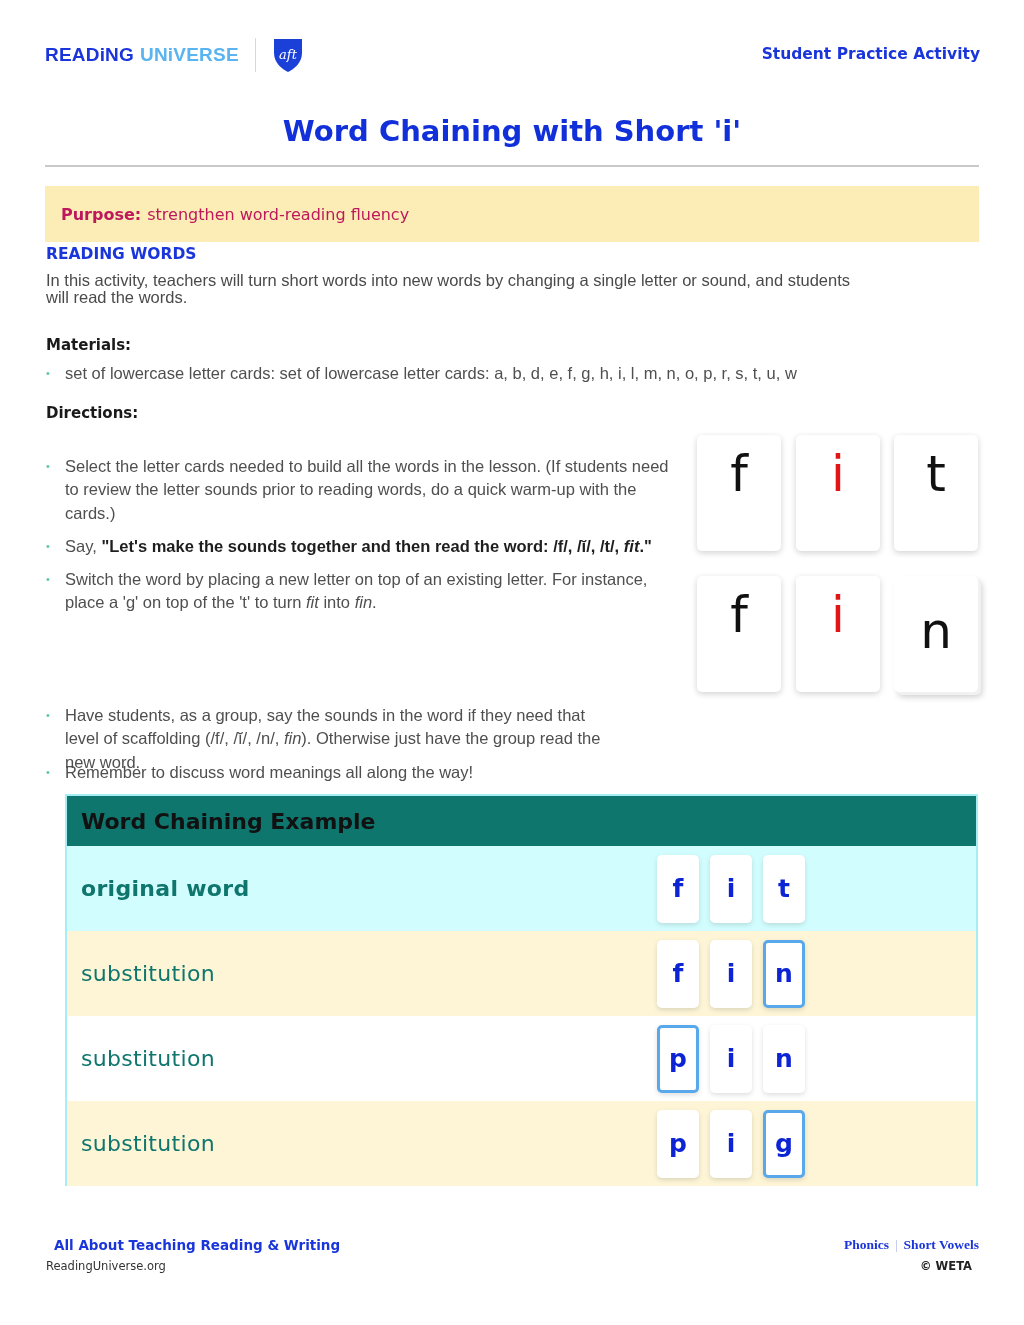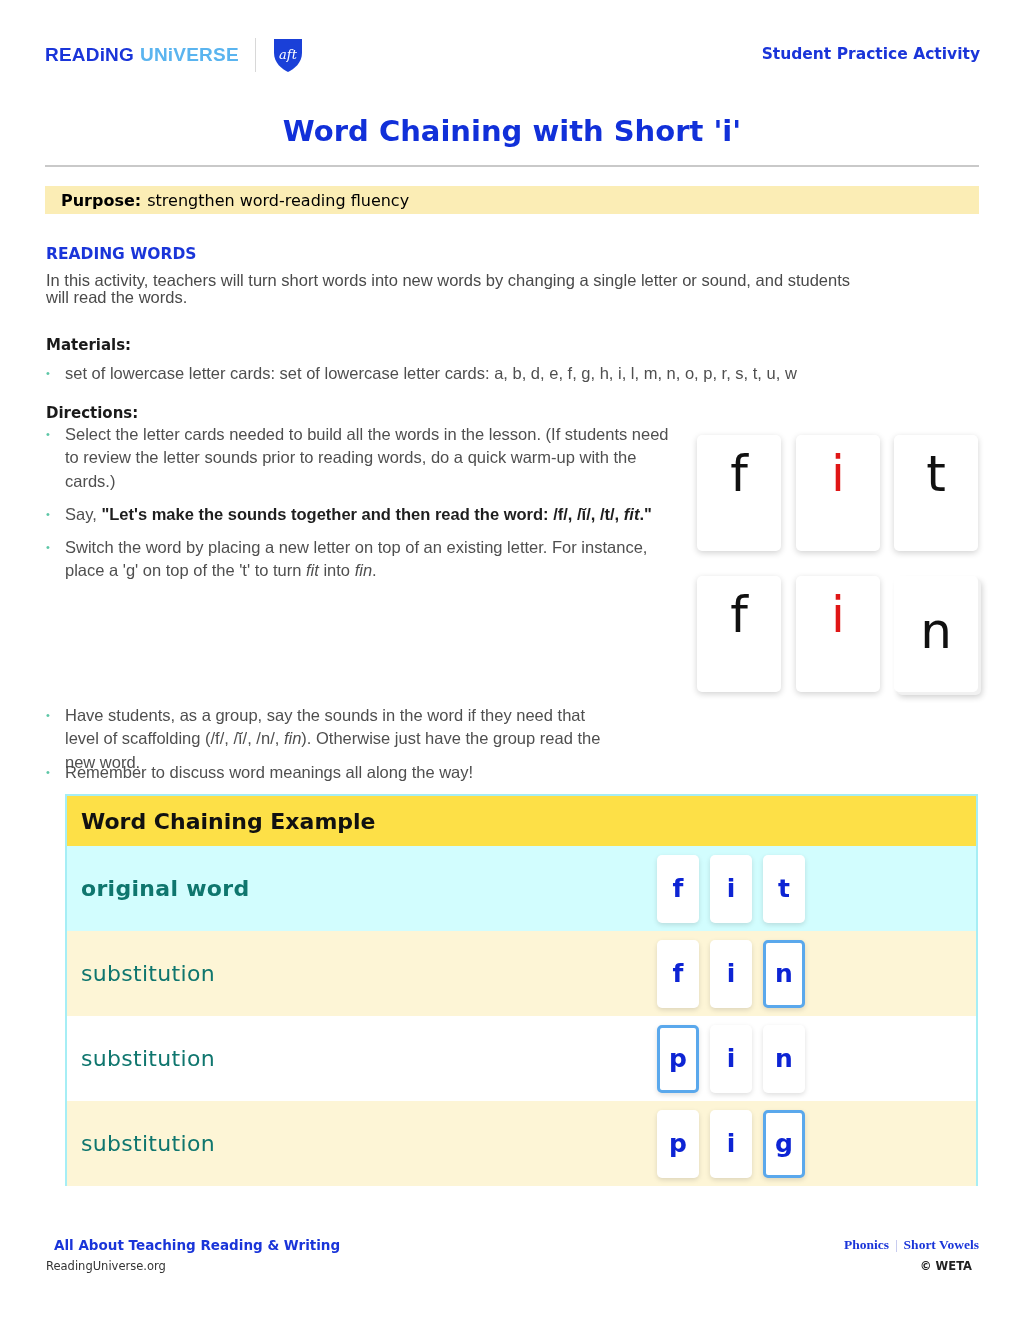--- a/index.html
+++ b/index.html
@@ -10,46 +10,46 @@
   .logo { left: 45px; top: 40px; display: flex; align-items: center; height: 30px; }
   .logo-reading { font-family: "Liberation Sans", sans-serif; font-weight: 900; font-size: 19px; color: #1a35d9; letter-spacing: 0.2px; }
   .logo-universe { font-family: "Liberation Sans", sans-serif; font-weight: 900; font-size: 19px; color: #5ab4ef; margin-left: 6px; letter-spacing: 0.2px; }
   .logo-divider { width: 1px; height: 34px; background: #d8d8d8; margin: 0 12px 0 16px; }
   .aft-shield { width: 40px; height: 36px; }
   .header-tag { right: 44px; top: 45px; font-family: "DejaVu Sans", sans-serif; font-weight: bold; font-size: 15.5px; color: #1a35d9; }
 
   .title { left: 0; width: 1024px; top: 114px; text-align: center; font-family: "DejaVu Sans", sans-serif; font-weight: bold; font-size: 29px; color: #1130d9; }
   .title-rule { left: 45px; width: 934px; top: 165px; height: 2px; background: #c9c9c9; }
 
-  .purpose { left: 45px; width: 934px; top: 186px; height: 28px; background: #fbedb5; box-sizing: border-box; padding-left: 16px; display: flex; align-items: center; font-size: 16px; color: #000000; }
+  .purpose { left: 45px; width: 934px; top: 186px; height: 56px; background: #fbedb5; box-sizing: border-box; padding-left: 16px; display: flex; align-items: center; font-size: 16px; color: #be185d; }
   .purpose b { margin-right: 6px; }
 
   .section-head { left: 46px; top: 245px; font-weight: bold; font-size: 15.5px; color: #1a35d9; }
   .intro { left: 46px; top: 272px; width: 820px; font-family: "Liberation Sans", sans-serif; font-size: 16.5px; line-height: 17px; color: #4a4a4a; }
 
   .sub-head { font-weight: bold; font-size: 15px; color: #1a1a1a; font-family: "DejaVu Sans", sans-serif; }
   .bullet-list { list-style: none; margin: 0; padding: 0; font-family: "Liberation Sans", sans-serif; font-size: 16.5px; line-height: 23.3px; color: #4f4f4f; }
   .bullet-list li { position: relative; padding-left: 19px; }
   .bullet-list li::before { content: "•"; position: absolute; left: 0; top: 0; color: #5cc6a6; font-size: 11px; }
   .bullet-list li.sp { margin-top: 10px; }
   .strong-q { color: #1e1e1e; font-weight: bold; }
 
   .materials-list { left: 46px; top: 362px; width: 900px; }
-  .directions-list { left: 46px; top: 423px; width: 640px; }
+  .directions-list { left: 46px; top: 455px; width: 640px; }
   .directions-list.wide { width: 780px; }
 
   
   .photo-card { width: 84px; height: 116px; background: #fff; border-radius: 5px; box-shadow: 0 2px 6px rgba(0,0,0,0.18); display: flex; align-items: flex-start; justify-content: center; }
   .photo-card .glyph { font-family: "DejaVu Sans", sans-serif; font-size: 50px; font-weight: normal; color: #111; margin-top: 14px; line-height: 1; }
   .photo-card .glyph.red { color: #e01616; }
   .stacked { box-shadow: 3px 3px 0 #f1f1f1, 4px 5px 6px rgba(0,0,0,0.2); }
 
   
   .ex-table { left: 65px; top: 794px; width: 913px; height: 392px; border: 2px solid #a6eef5; box-sizing: border-box; }
-  .ex-header { height: 50px; background: #fde047; display: flex; align-items: center; padding-left: 14px; font-weight: bold; font-size: 22px; color: #111; }
+  .ex-header { height: 50px; background: #0f766e; display: flex; align-items: center; padding-left: 14px; font-weight: bold; font-size: 22px; color: #111; }
   .ex-row { height: 85px; display: flex; align-items: center; position: relative; }
   .ex-row.cyan { background: #d2fdfe; }
   .ex-row.cream { background: #fdf5d6; }
   .ex-row.white { background: #ffffff; }
   .ex-label { position: absolute; left: 14px; font-size: 22px; font-weight: bold; color: #0f766e; letter-spacing: 0.3px; }
   .ex-label.light { font-weight: normal; }
   .tiles { position: absolute; left: 590px; display: flex; gap: 11px; }
   .tile { width: 42px; height: 68px; background: #fff; border-radius: 5px; box-shadow: 0 2px 5px rgba(0,0,0,0.13); display: flex; align-items: center; justify-content: center; font-weight: bold; font-size: 25px; color: #0d24d4; box-sizing: border-box; }
   .tile.hl { border: 3px solid #5aa8ec; }
 

